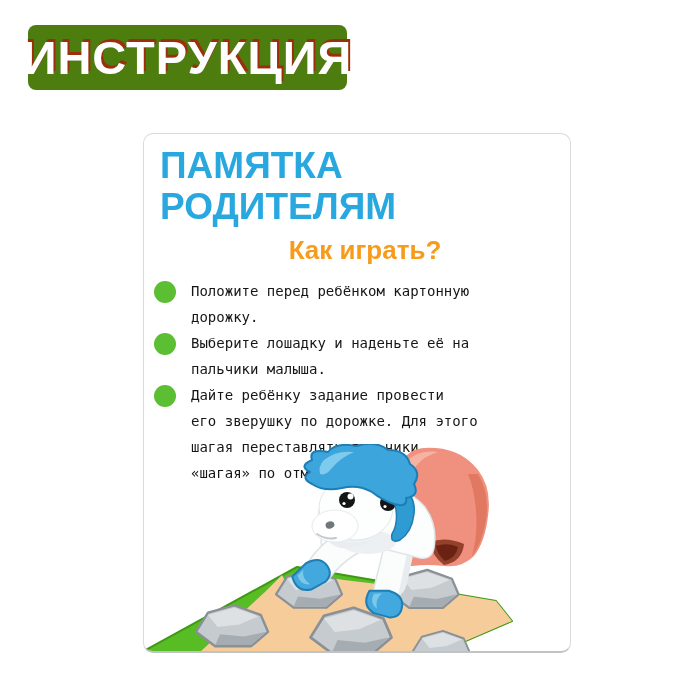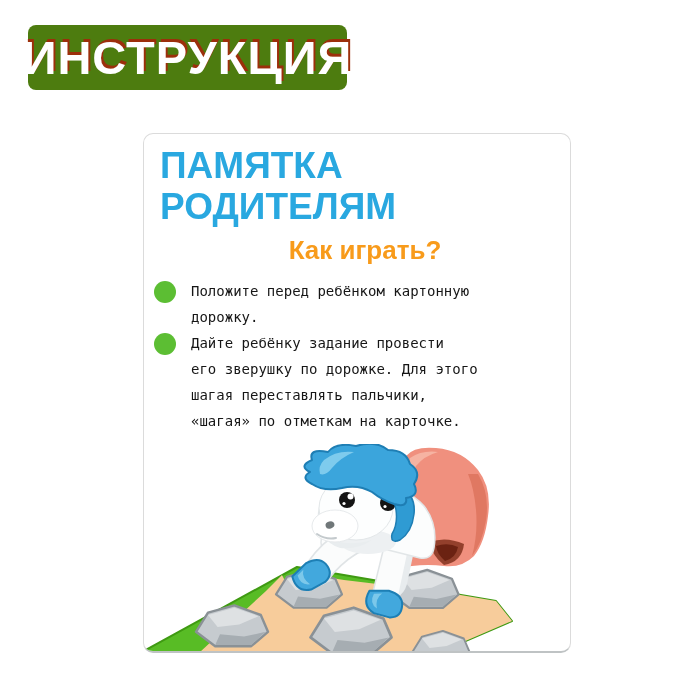--- a/index.html
+++ b/index.html
@@ -54,20 +54,22 @@
 <div class="banner">
   <span>ИНСТРУКЦИЯ</span>
 </div>
 
 <div class="card">
   <div class="card-title">ПАМЯТКА РОДИТЕЛЯМ</div>
   <div class="card-subtitle">Как играть?</div>
   <ul class="bullets">
     <li><span class="dot"></span><span>Положите перед ребёнком картонную
 дорожку.</span></li>
+    <li><span class="dot"></span><span>Выберите лошадку и наденьте её на
+пальчики малыша.</span></li>
     <li><span class="dot"></span><span>Дайте ребёнку задание провести
 его зверушку по дорожке. Для этого
 шагая переставлять пальчики,
 «шагая» по отметкам на карточке.</span></li>
   </ul>
 
   <svg class="illu" viewBox="0 0 426 207" width="426" height="207" xmlns="http://www.w3.org/2000/svg">
     <defs>
       <g id="stone">
         <path d="M-30,4 L-20,-12 L2,-18 L24,-10 L30,4 L16,16 L-14,16 Z" fill="#C6CBCF" stroke="#8A9196" stroke-width="2" stroke-linejoin="round"></path>

